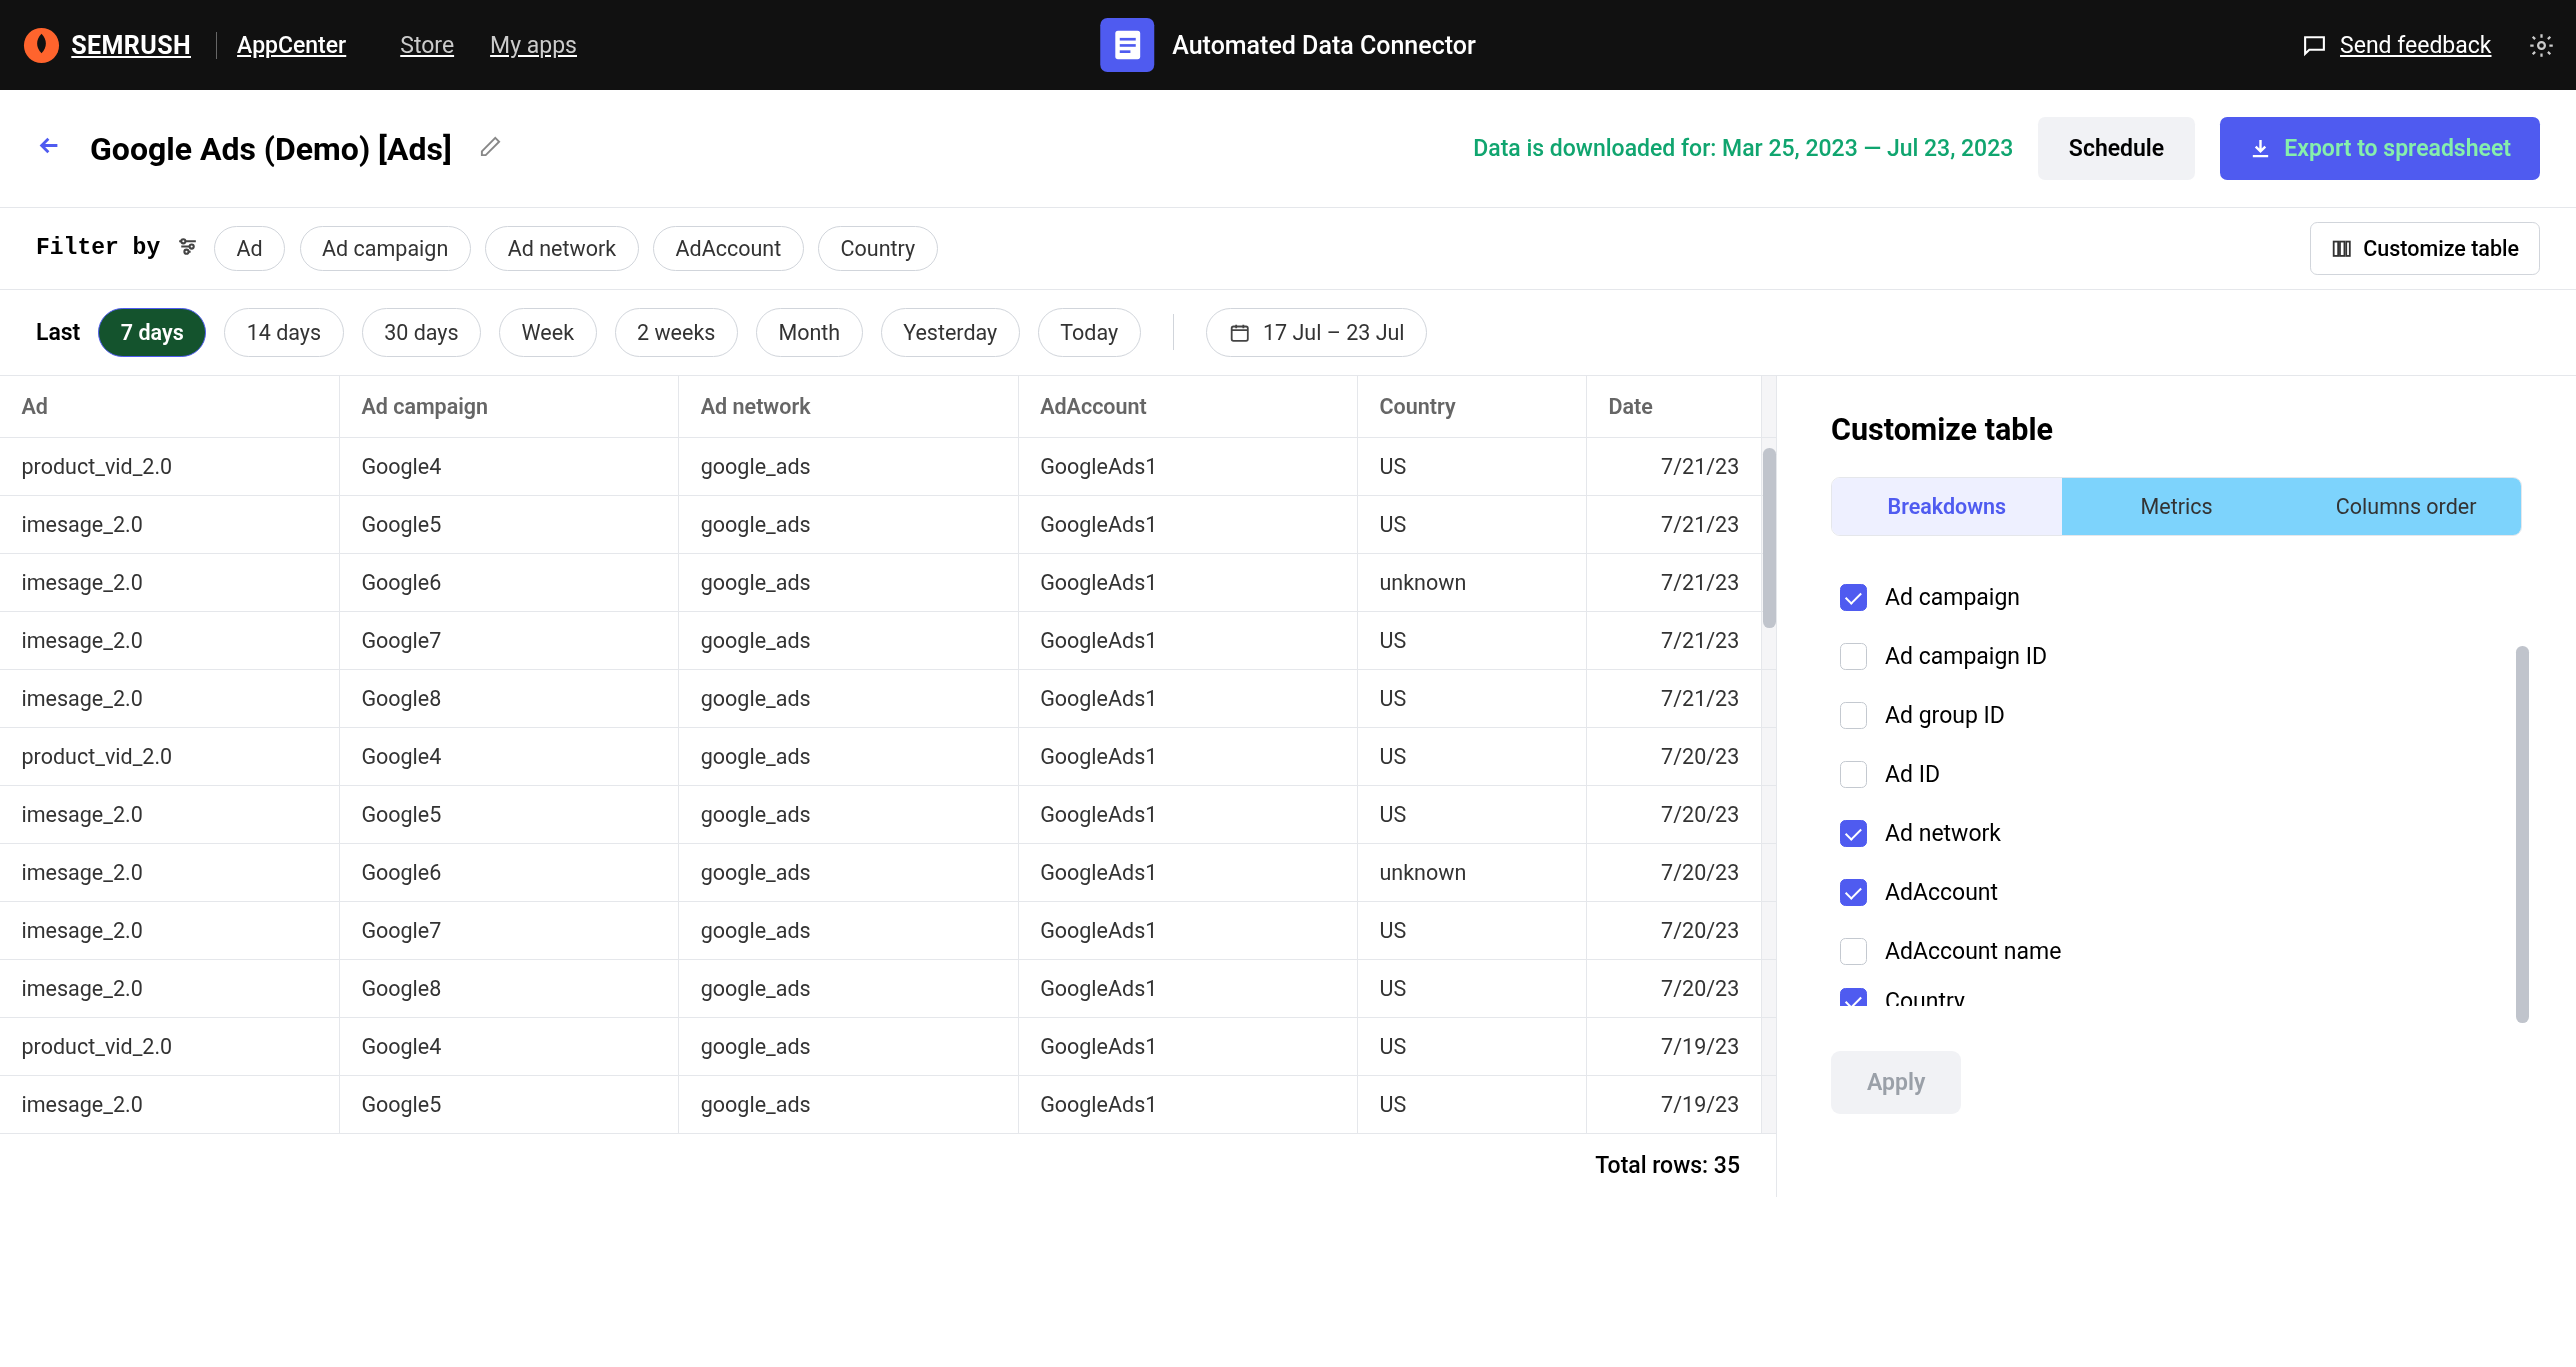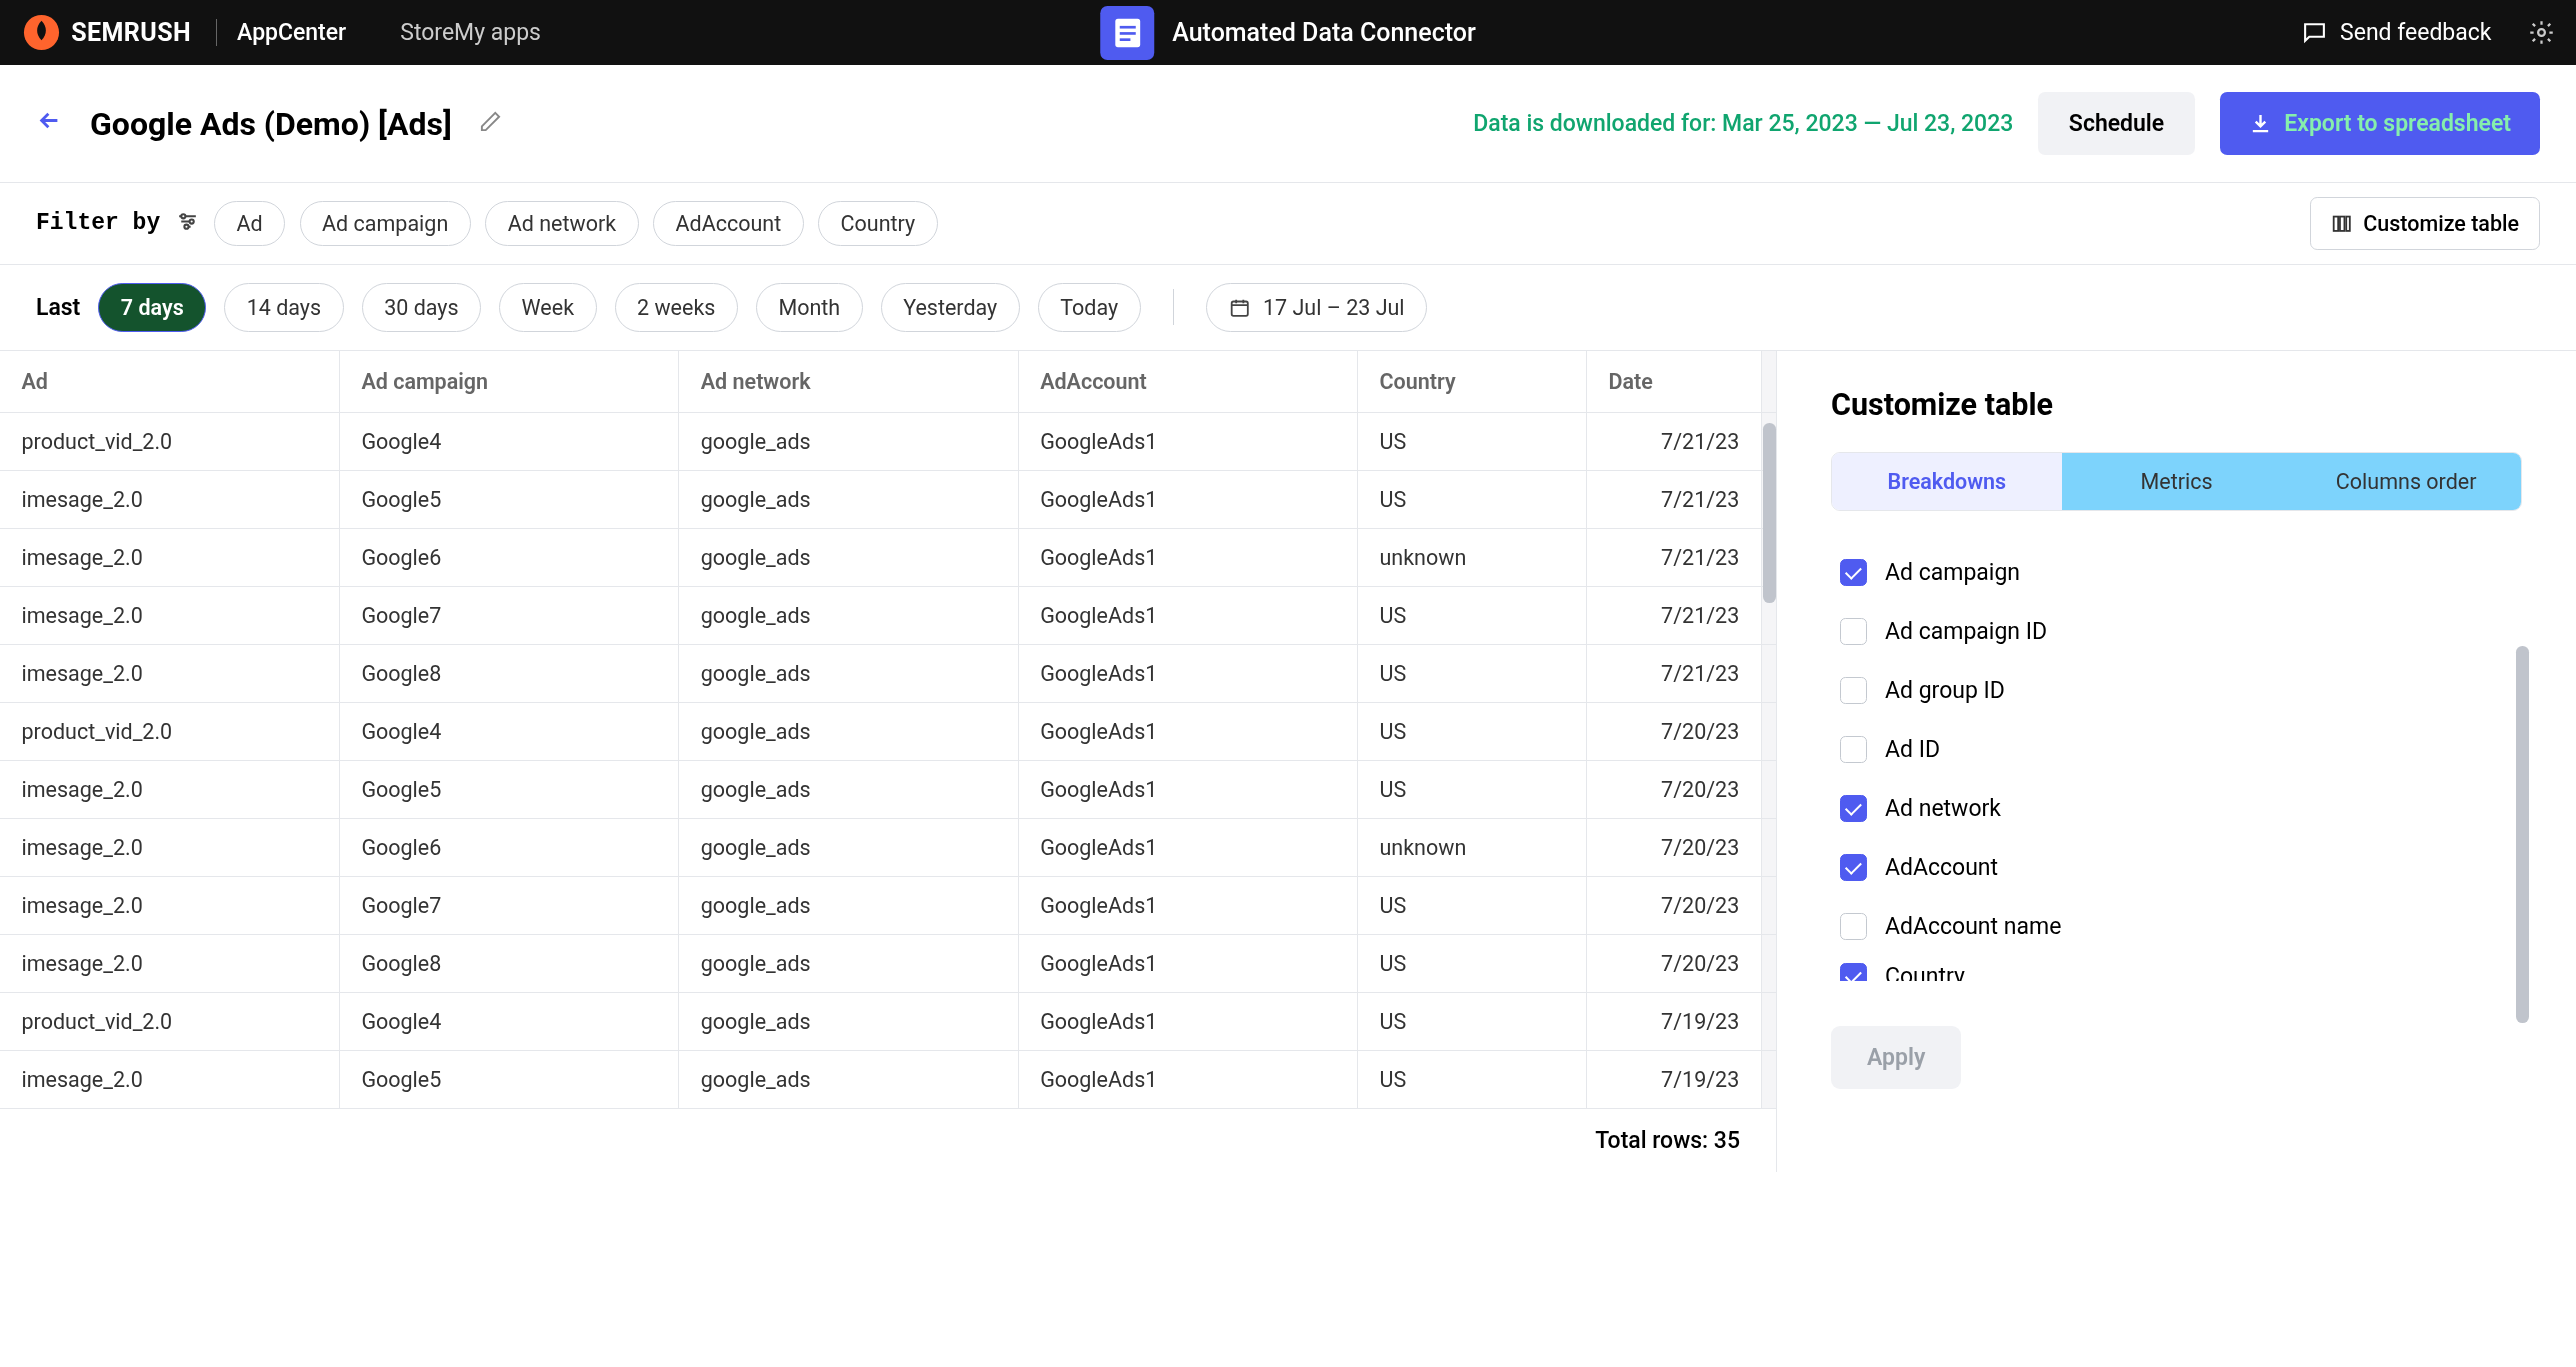--- a/index.html
+++ b/index.html
@@ -1,22 +1,22 @@
 <!DOCTYPE html>
 <html style="font-size:14.4px"><head>
 <meta charset="utf-8">
 <style>
 * { margin: 0; padding: 0; box-sizing: border-box; font-family: -apple-system, BlinkMacSystemFont, "Segoe UI", Roboto, sans-serif; }
 body { background: #fff; }
-.topbar { background: #111; height: 65px; display: flex; align-items: center; padding: 0 21.5px; color: #fff; }
+.topbar { background: #111; height: 90px; display: flex; align-items: center; padding: 0 21.5px; color: #fff; text-decoration: underline; }
 .logo-wrap { display: flex; align-items: center; gap: 21.5px; }
 .semrush-logo { display: flex; align-items: center; gap: 10.8px; font-weight: 700; font-size: 25px; letter-spacing: 0.4px; }
 .logo-icon { width: 39px; height: 39px; }
 .appcenter { font-size: 23px; font-weight: 500; border-left: 0.9px solid #666; padding-left: 20px; margin-left: 3.6px; }
-.topnav { display: flex; margin-left: 54px; }
+.topnav { display: flex; gap: 36px; margin-left: 54px; }
 .topnav a { color: #ccc; font-size: 23px; text-decoration: none; }
 .app-title-wrap { position: absolute; left: 50%; transform: translateX(-50%); display: flex; align-items: center; gap: 18px; }
 .app-icon { width: 54px; height: 54px; background: #4f5bf0; border-radius: 7.2px; display: flex; align-items: center; justify-content: center; }
 .app-title { font-size: 25px; font-weight: 500; }
 .top-right { margin-left: auto; display: flex; align-items: center; gap: 36px; }
 .feedback { display: flex; align-items: center; gap: 12.6px; font-size: 23px; color: #fff; }
 .gear { width: 27px; height: 27px; color: #ccc; }
 
 .subheader { display: flex; align-items: center; padding: 27px 36px; border-bottom: 0.9px solid #e5e7eb; gap: 27px; }
 .back-arrow { color: #4f5bf0; font-size: 29px; cursor: pointer; }

